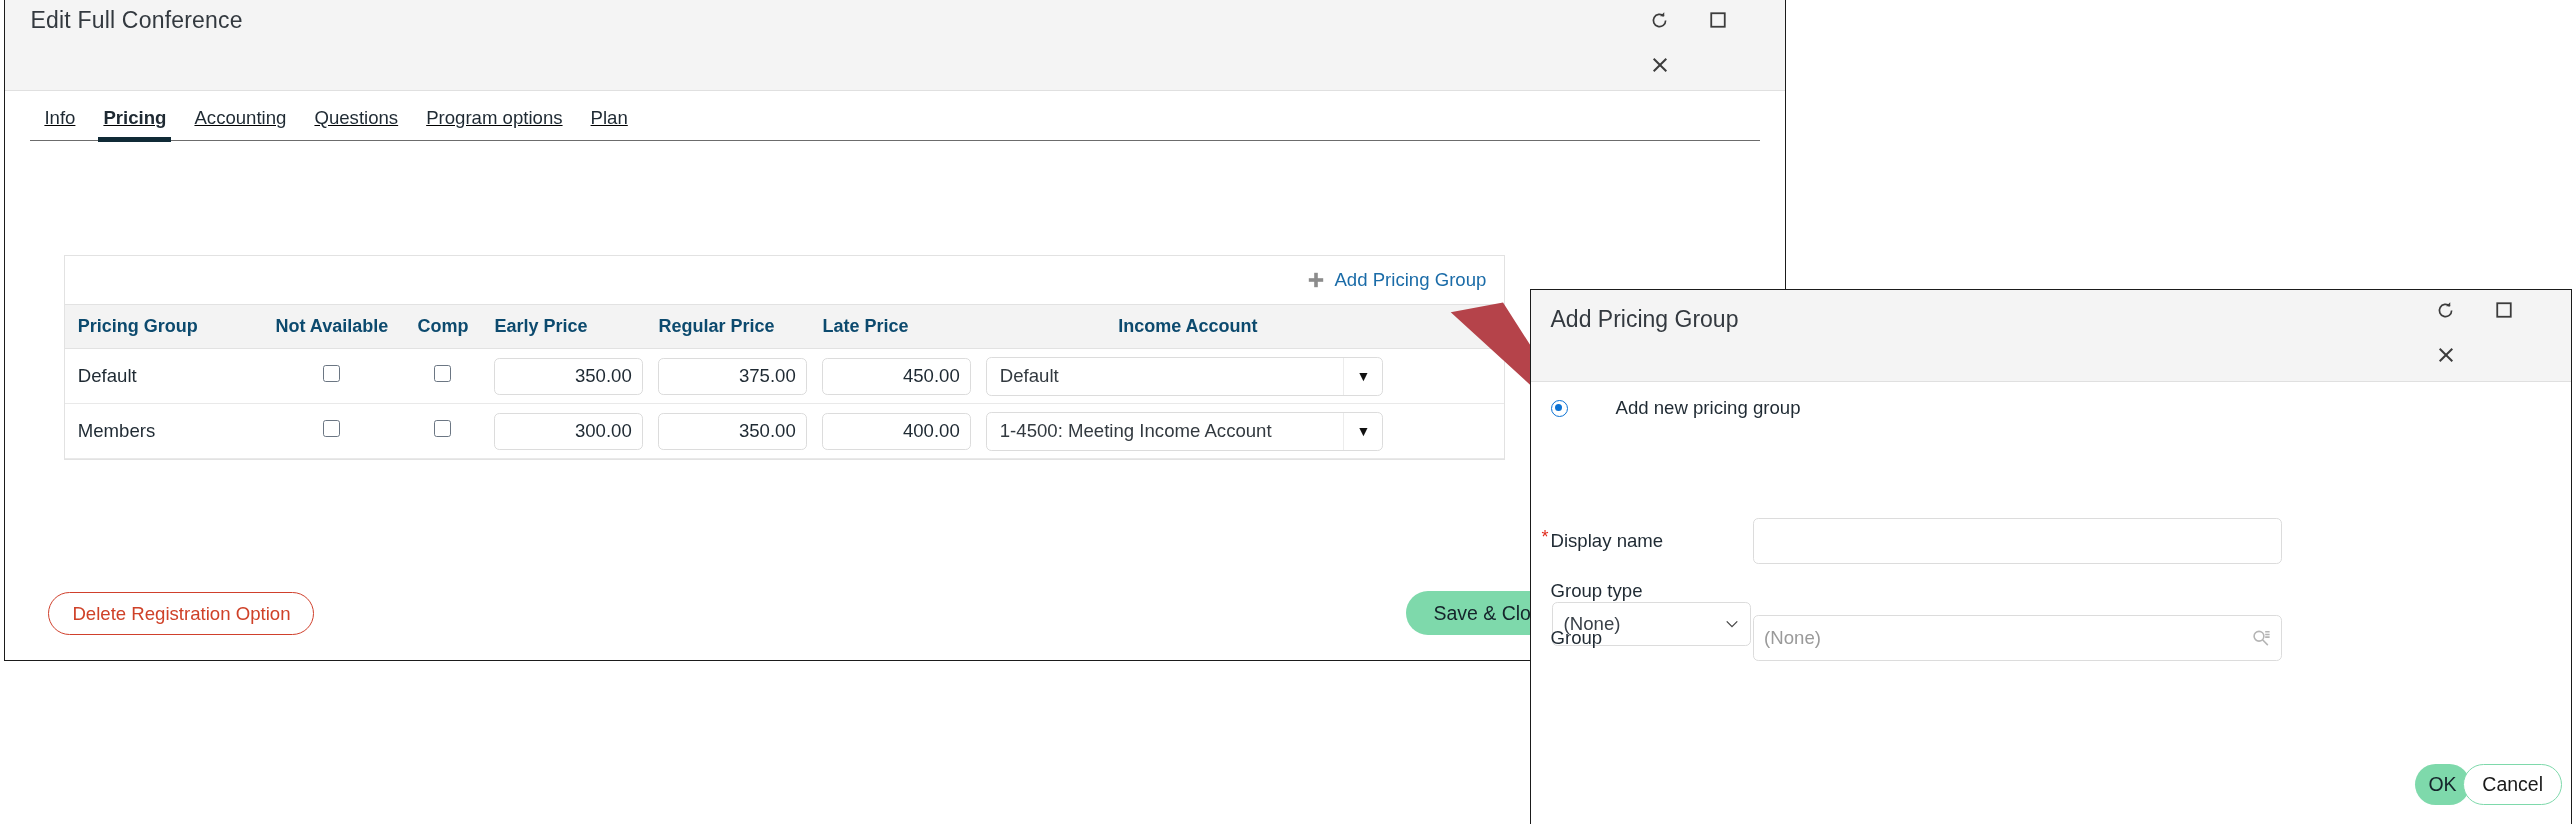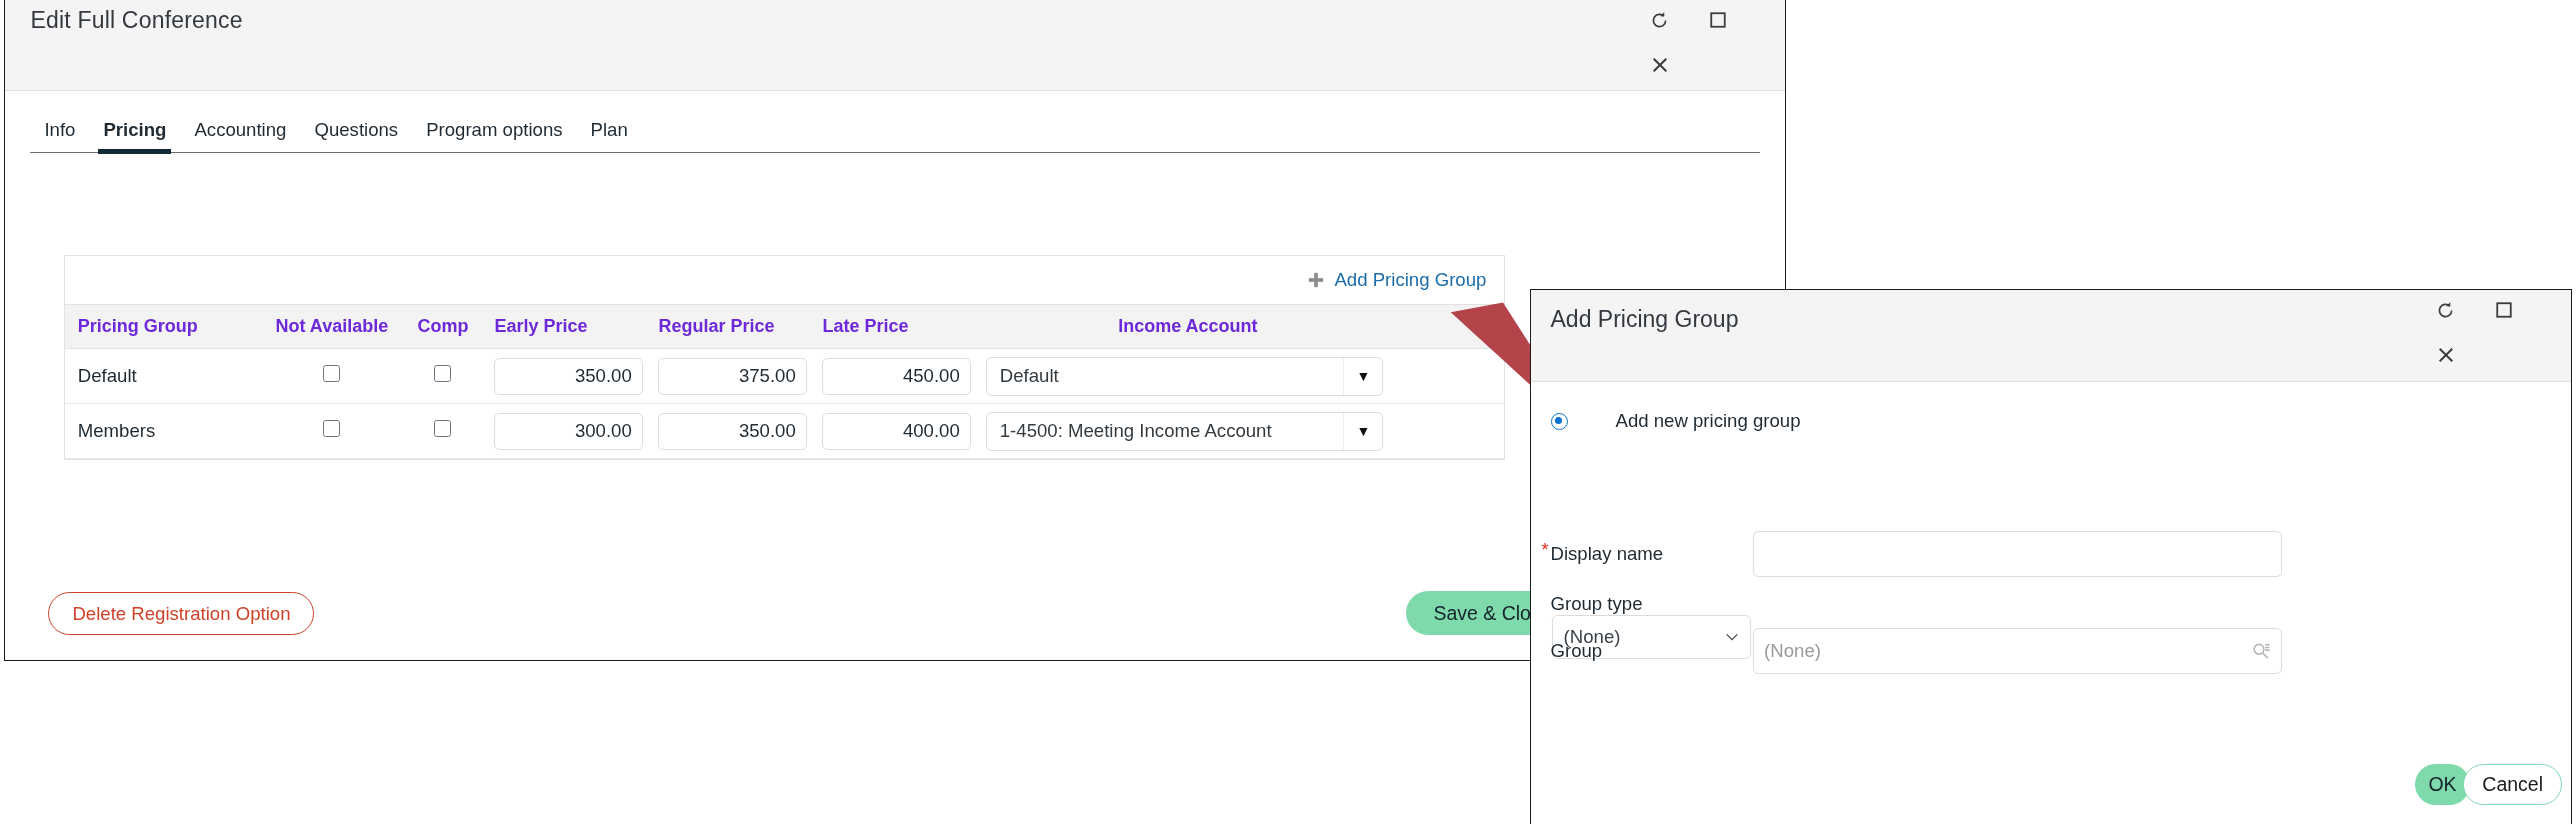--- a/index.html
+++ b/index.html
@@ -40,24 +40,24 @@
     cursor: pointer;
   }
   .wc svg { display:block; }
   .wc-refresh { left: 19.5px;  top: 5.3px; }
   .wc-max     { left: 78px;  top: 5.3px; }
   .wc-close   { left: 19.5px;  top: 50px; }
 
   
   .tabs {
     position: relative;
-    margin: 16px 25px;
+    margin: 4px 25px;
     height: 46px;
     border-bottom: 1.8px solid #6c6c6c;
-    display: flex; align-items: flex-end;
+    display: flex; align-items: flex-end; text-decoration: underline;
   }
   .tab {
     position: relative;
     font-size: 18.6px;
     color: #1f2a33;
     padding: 0 14px 10.6px 14px;
     cursor: pointer;
     white-space: nowrap;
   }
   .tab.active { font-weight: bold; }
@@ -101,21 +101,21 @@
     color: #1b6ca8; font-size: 18.6px; cursor: pointer;
   }
   .plus-icon { color: #8c8c8c; display: inline-flex; }
 
   table.pricing { width: 100%; border-collapse: collapse; }
   table.pricing thead th {
     background: #f3f3f3;
     border-top: 0.9px solid #e2e2e2;
     border-bottom: 0.9px solid #e2e2e2;
     font-size: 18px;
-    color: #6d28d9;
+    color: #0c4a6e;
     font-weight: bold;
     text-align: left;
     height: 44px;
     padding: 0 7px;
     white-space: nowrap;
   }
   table.pricing thead th.c-center { text-align: center; }
   table.pricing tbody td {
     border-bottom: 0.9px solid #e9e9e9;
     height: 55px;
@@ -210,21 +210,21 @@
   }
   .dlg-ctrls { position: absolute; right: 0; top: 0; width: 160px; height: 92px; }
   .dlg-body { position: relative; height: 372px; }
 
   .radio-row {
     display: flex; align-items: center; gap: 9px;
     margin-left: 19.5px;
     cursor: pointer;
   }
   .radio-row.r1 { margin-top: 25px; }
-  .radio-row.r2 { margin-top: 28px; gap: 48px; }
+  .radio-row.r2 { margin-top: 15px; gap: 48px; }
   .radio {
     width: 17px; height: 17px; border-radius: 50%;
     border: 1.8px solid #8d8d8d; background: #fff; flex:none;
     position: relative;
   }
   .radio.checked { border-color: #0b72d4; }
   .radio.checked::after {
     content: ""; position: absolute;
     left: 3.1px; top: 3.1px; width: 7px; height: 7px;
     border-radius: 50%; background: #0b72d4;

